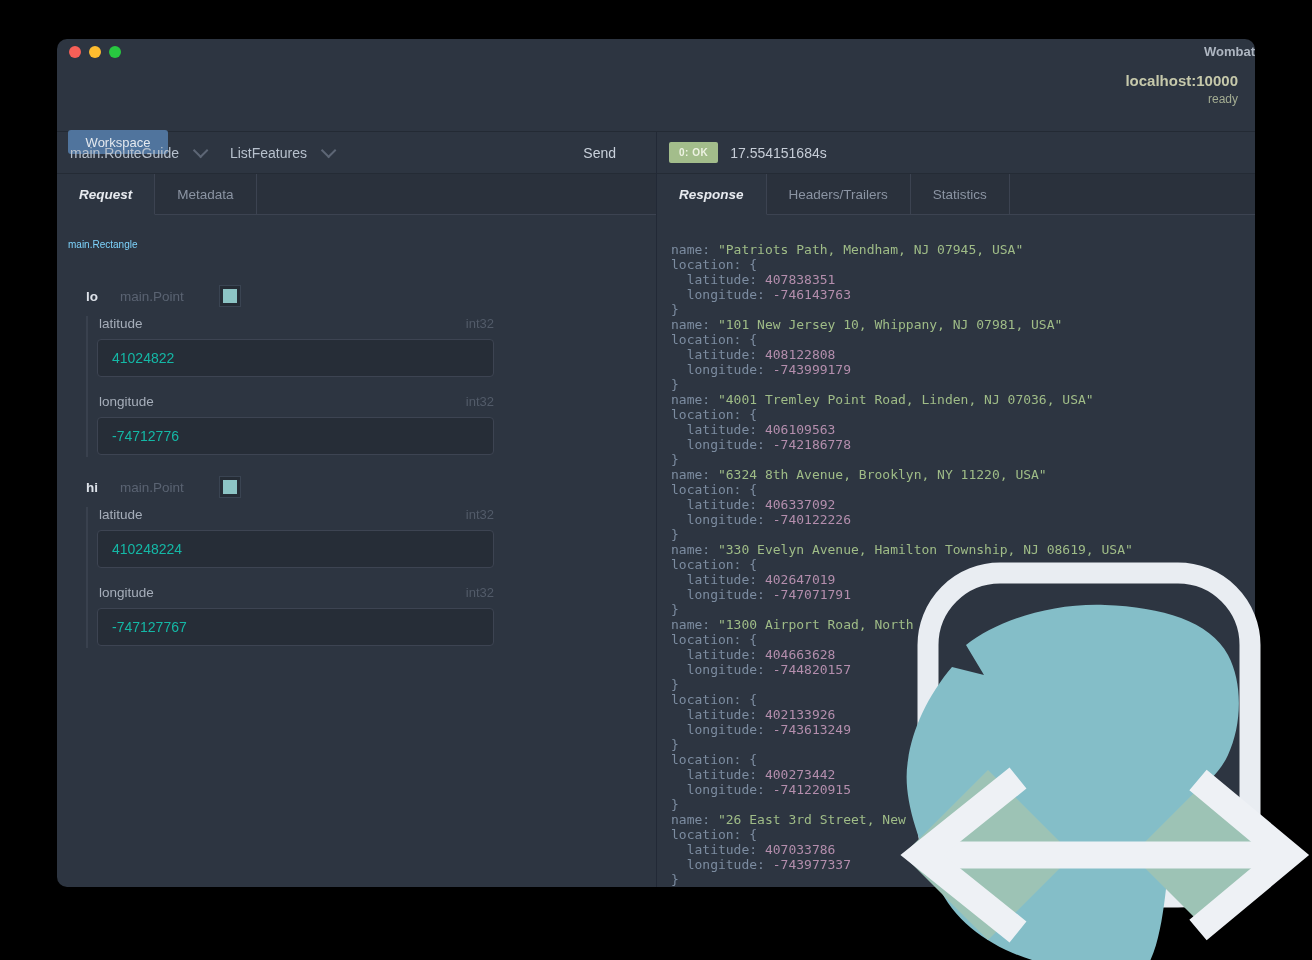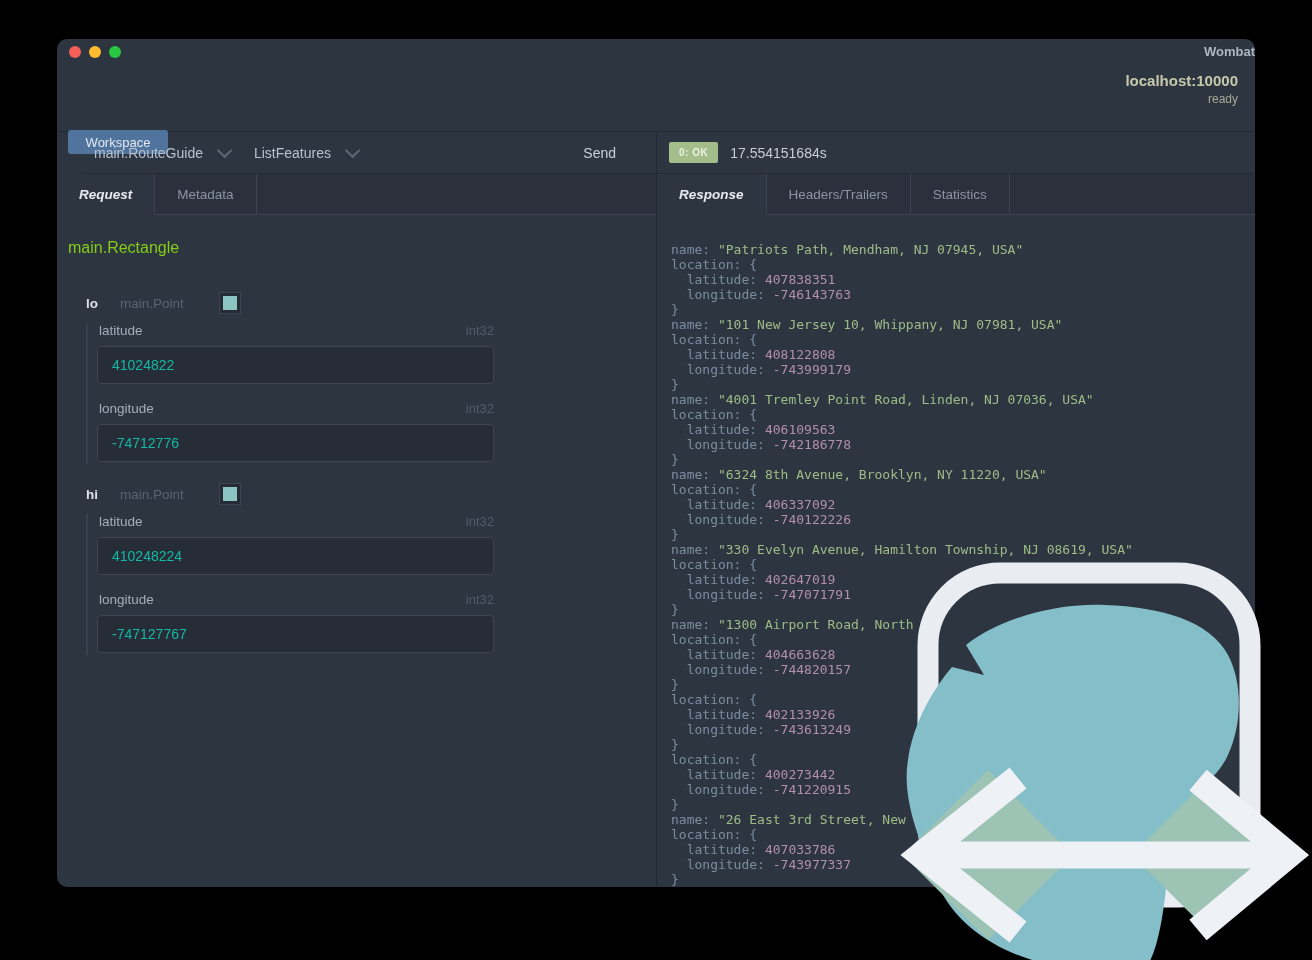--- a/index.html
+++ b/index.html
@@ -19,35 +19,35 @@
   .ws-btn{position:absolute;left:11px;top:28px;width:100px;height:24px;background:#50749d;
           border:none;border-radius:3px;color:#e4e9ef;font-size:13px;font-family:inherit;cursor:pointer;margin-top:37px;}
   .addr-wrap{position:absolute;left:0;right:17px;top:7px;text-align:right;}
   .addr{font-size:15px;font-weight:bold;color:#c6c9ab;}
   .conn-state{font-size:12px;color:#a3ac92;margin-top:3px;}
   
   .panels{position:absolute;top:93px;bottom:0;left:0;right:0;display:flex;}
   .panel-left{width:599px;display:flex;flex-direction:column;}
   .panel-right{flex:1;border-left:1px solid #222936;display:flex;flex-direction:column;min-width:0;}
   .bar{height:41px;display:flex;align-items:center;border-bottom:1px solid #242b35;flex:none;}
-  .method-bar{padding:0 13px;margin-left:24px;}
+  .method-bar{padding:0 13px;}
   .sel{display:flex;align-items:center;gap:14px;color:#b7c1cd;font-size:14px;cursor:pointer;}
   .sel + .sel{margin-left:26px;}
   .chev{width:9px;height:9px;border-right:2px solid #5d6675;border-bottom:2px solid #5d6675;
         transform:rotate(45deg) translateY(-3px);display:inline-block;}
   .send{margin-left:auto;margin-right:21px;color:#c9d1db;font-size:14px;font-weight:500;
         background:none;border:none;font-family:inherit;cursor:pointer;}
   .tabbar{height:41px;display:flex;background:#2a313c;flex:none;}
   .tab{display:flex;align-items:center;padding:0 22px;font-size:13.5px;color:#8b94a3;
        border-right:1px solid #3c4351;border-bottom:1px solid #3c4351;cursor:pointer;}
   .tab.active{background:#2d3541;color:#e8ebf0;font-weight:bold;border-bottom:1px solid #2d3541;font-style:italic;}
   .tab-fill{flex:1;border-bottom:1px solid #3c4351;}
   
   .form{flex:1;overflow:auto;padding:24px 0 0 11px;}
-  .msg-title{font-size:16px;color:#84cc16;margin:0 0 14px 0;}
+  .msg-title{font-size:10px;color:#7dd3fc;margin:0 0 14px 0;}
   .field-group{margin-left:18px;margin-top:35px;}
   .field-group + .field-group{margin-top:19px;}
   .group-head{display:flex;align-items:center;height:22px;}
   .group-name{font-size:13.5px;font-weight:600;color:#dde2e9;}
   .group-type{font-size:13.5px;color:#5a6372;margin-left:22px;}
   .gcheck{width:14px;height:14px;margin-left:36px;background:#8cc4c4;
           border:3px solid #252c35;box-shadow:0 0 0 1px #3a4452;cursor:pointer;}
   .group-fields{border-left:2px solid #39414e;padding:0 0 2px 9px;margin-top:9px;width:397px;}
   .frow{display:flex;justify-content:space-between;align-items:baseline;margin:17px 0 8px 2px;}
   .frow.first{margin-top:5px;}

